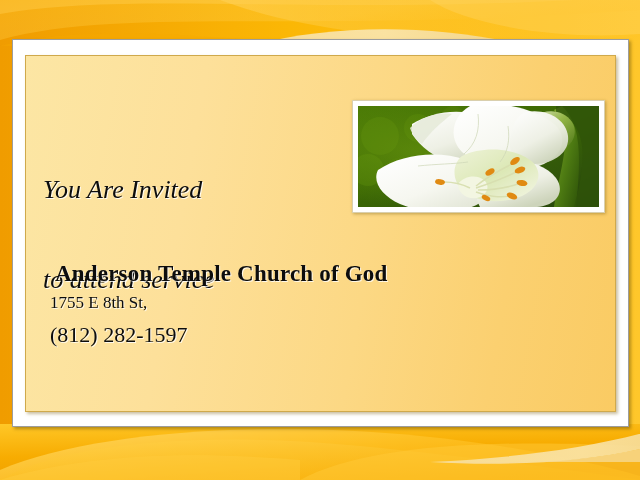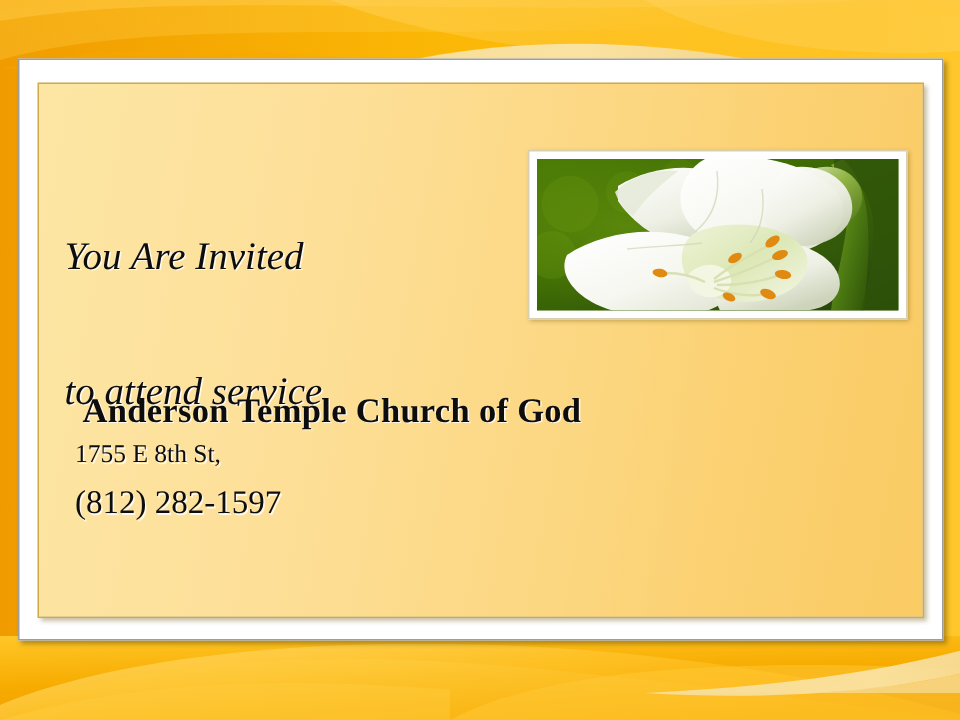--- a/index.html
+++ b/index.html
@@ -52,21 +52,21 @@
     background: linear-gradient(100deg, #FCE6A4 0%, #FDE09A 28%, #FCD884 58%, #FBD070 80%, #FACB63 100%);
     border: 1px solid #cfa94c;
     box-shadow: 2px 2px 3px rgba(120,95,20,0.40);
     box-sizing: border-box;
   }
 
   
   #invite-heading {
     position: absolute;
     left: 43px;
-    top: 96px;
+    top: 115px;
     font-style: italic;
     font-size: 26px;
     line-height: 30px;
     color: #0d0d0d;
     text-shadow: 1px 1px 0 rgba(255,255,255,0.85);
     white-space: pre;
   }
   #invite-heading .hl { display: block; }
 
   

